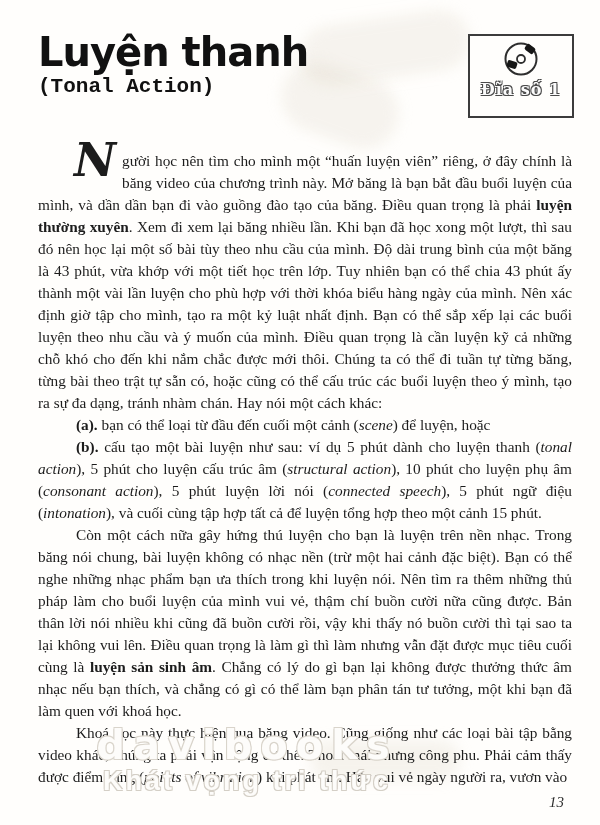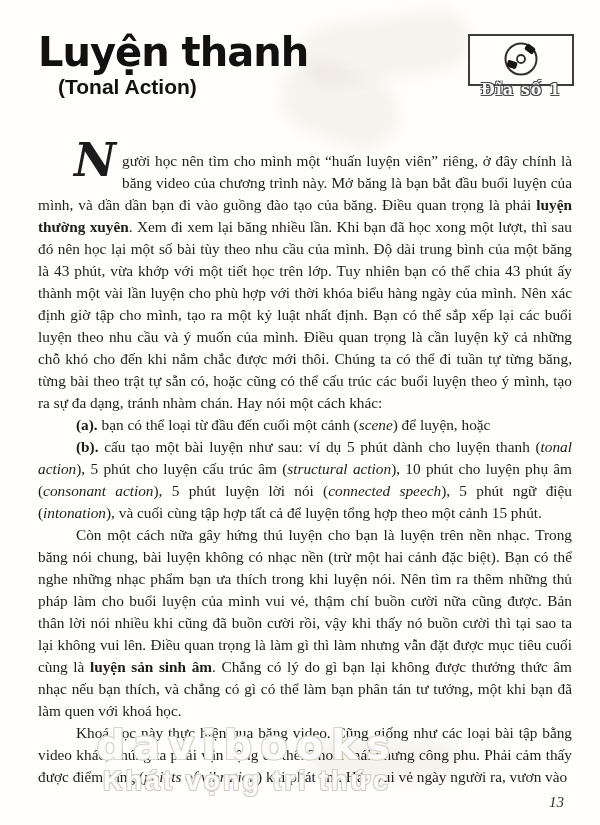--- a/index.html
+++ b/index.html
@@ -18,26 +18,26 @@
   .ghost.g2 { left:280px; top:70px; width:120px; height:70px; transform:rotate(20deg); }
   .ghost.g3 { left:310px; top:740px; width:150px; height:40px; }
 
   .heading { position:absolute; left:38px; top:30px; }
   .title {
     font-family:"DejaVu Sans","Liberation Sans",sans-serif;
     font-weight:bold; font-size:40px; letter-spacing:-1px; color:#111;
     line-height:44px;
   }
   .subtitle {
-    font-family:Liberation Sans, sans-serif;
-    font-weight:bold; font-size:21px; color:#111; line-height:26px;margin-left:20px;
+    font-family:Liberation Mono, monospace;
+    font-weight:bold; font-size:21px; color:#111; line-height:26px;
   }
 
   .badge {
-    position:absolute; top:34px; right:26px; width:106px; height:52px;
+    position:absolute; top:34px; right:26px; width:106px; height:84px;
     border:2px solid #3c3c3c; background:#fffefc; text-align:center; padding-top:3px;
   }
   .badge svg { display:block; margin:0 auto; }
   .badge-label {
     display:block; margin-top:1px;
     font-family:"DejaVu Serif","Liberation Serif",serif;
     font-weight:bold; font-size:16px; letter-spacing:1px;
     color:#fbfbfb;
     text-shadow:-1px -1px 0 #4a4a4a, 1px -1px 0 #4a4a4a, -1px 1px 0 #4a4a4a, 1px 1px 0 #4a4a4a;
   }

